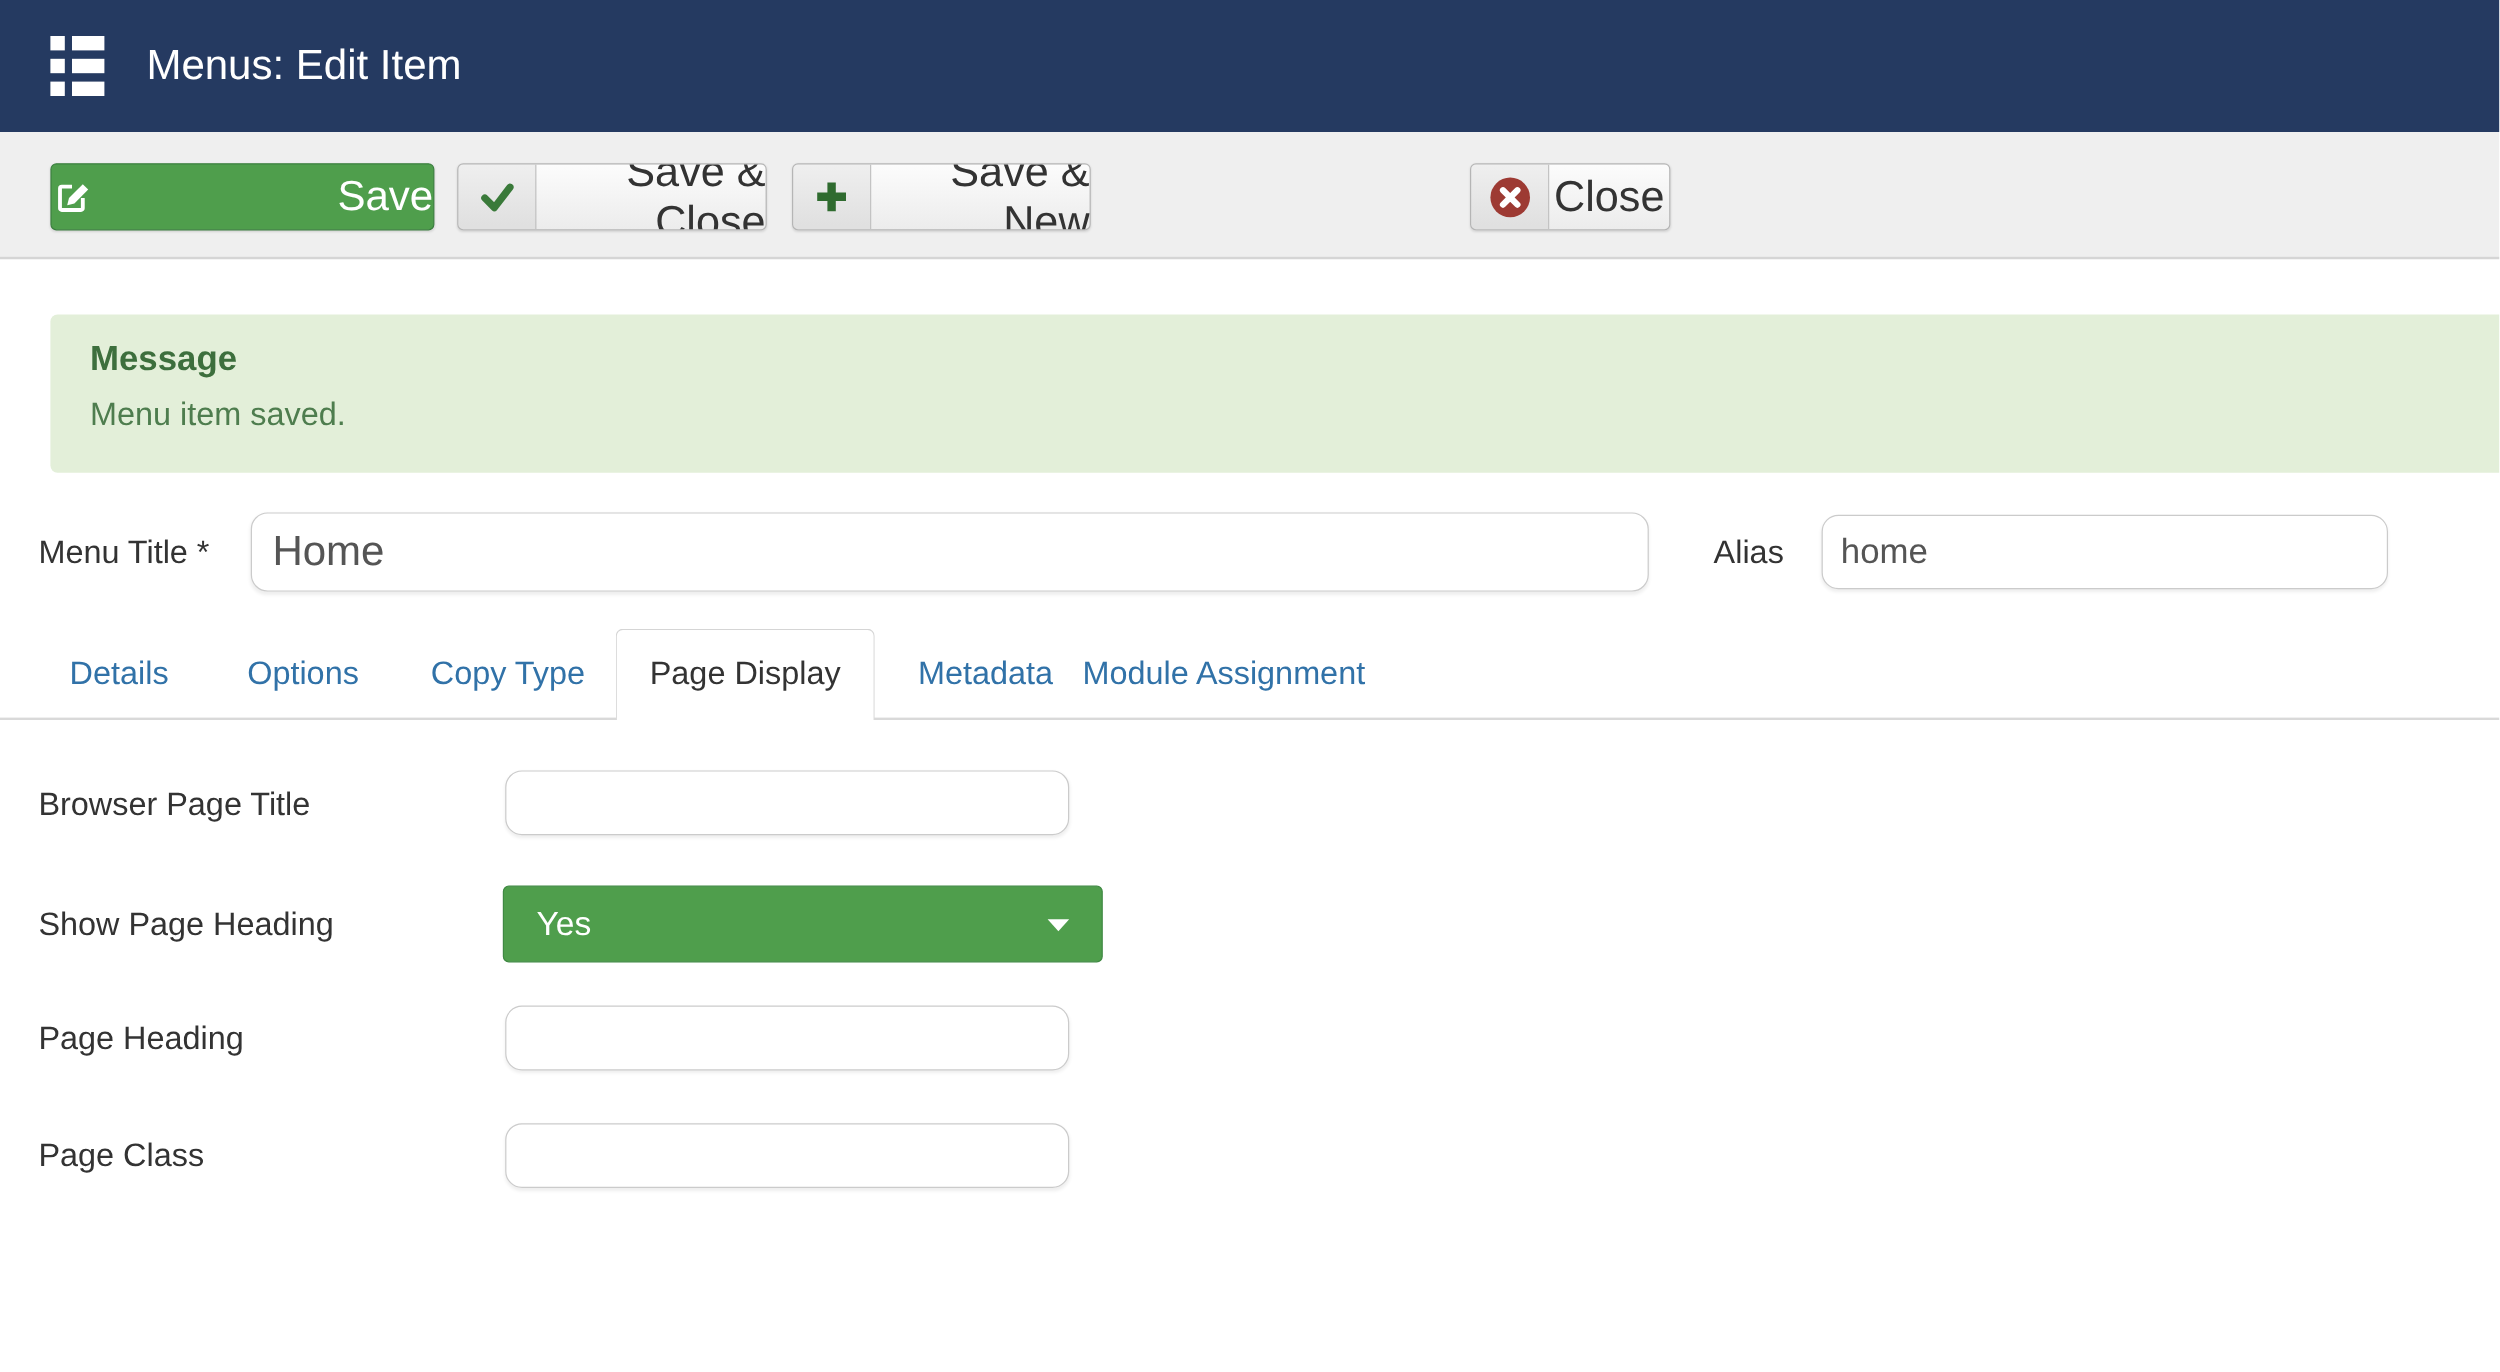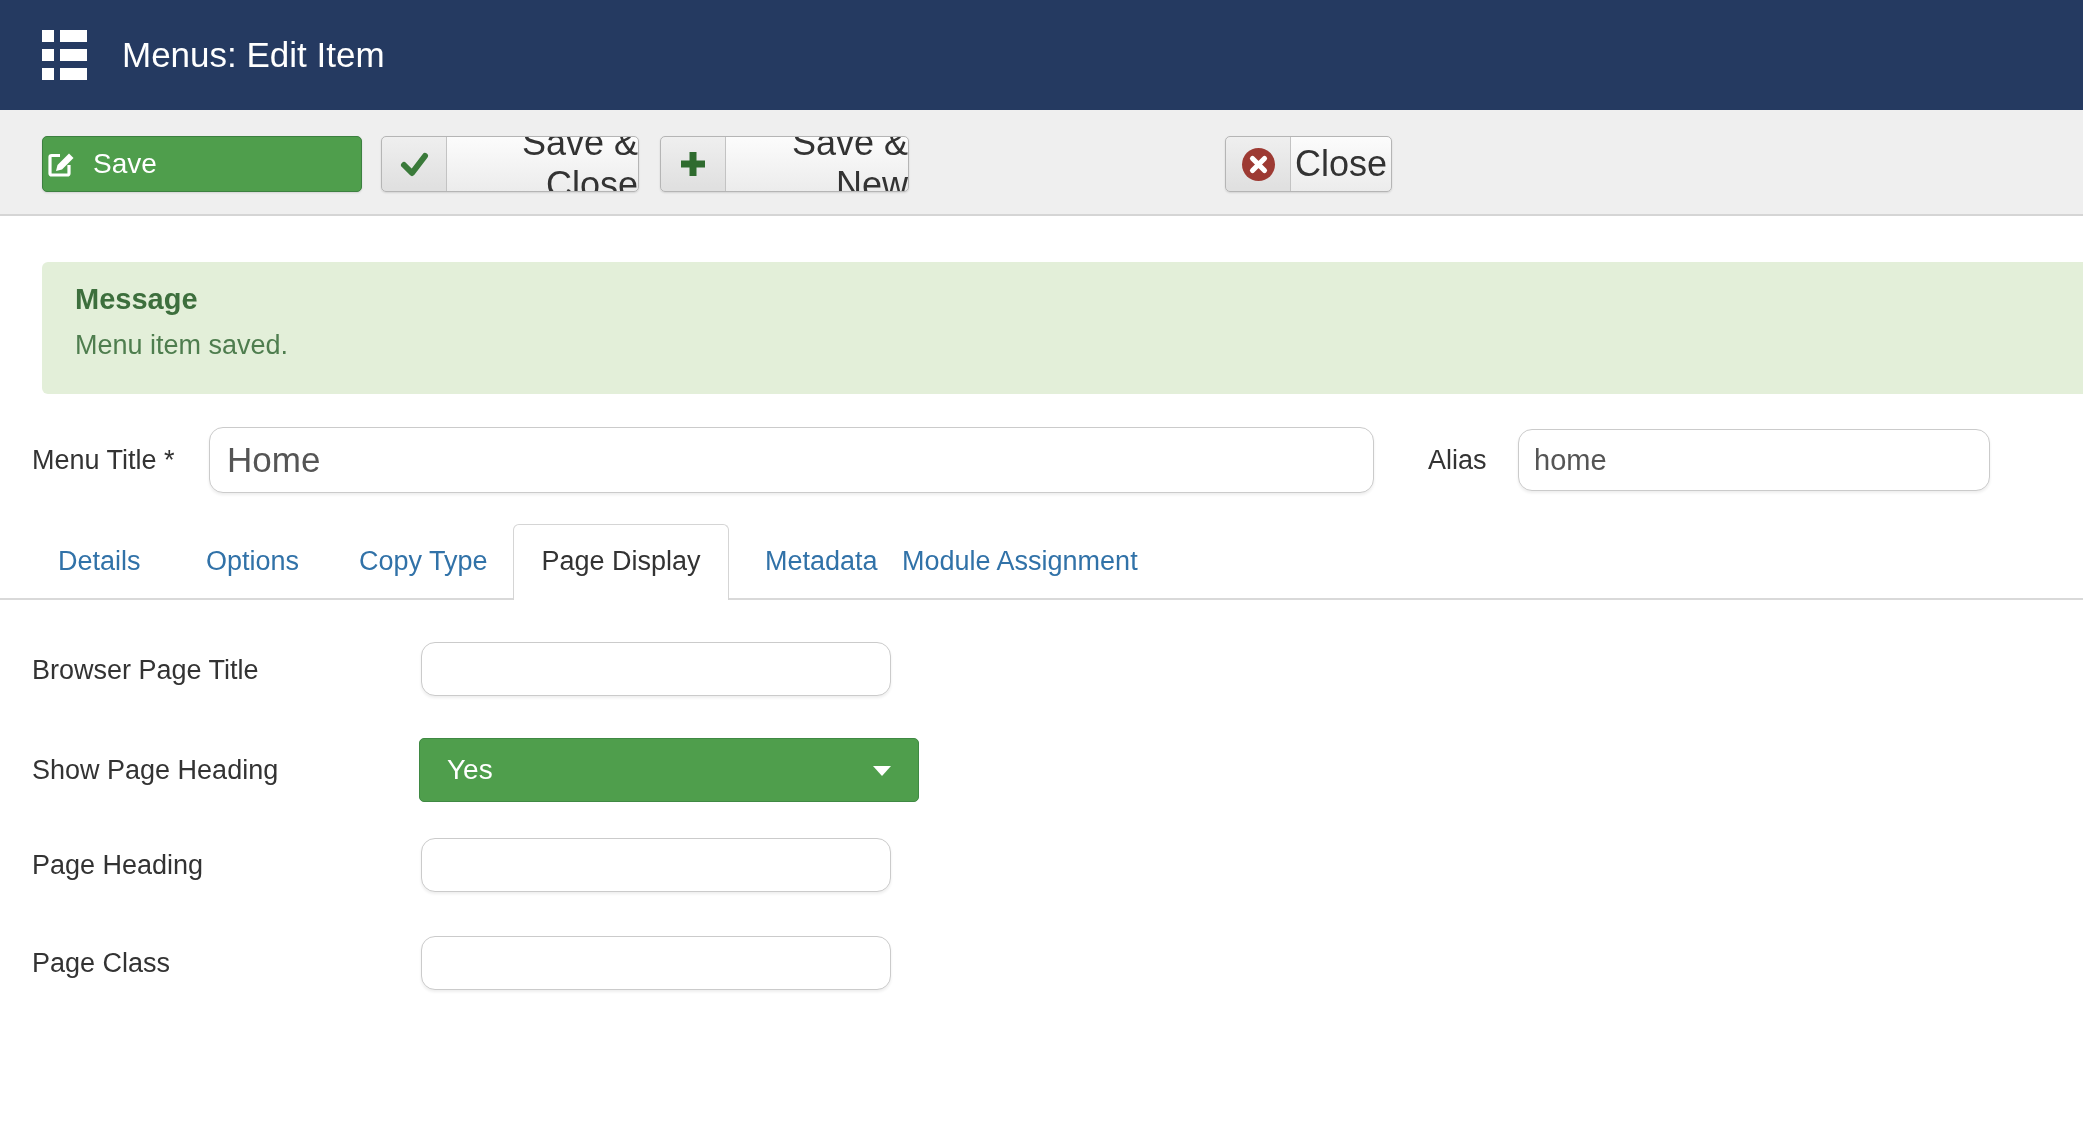--- a/index.html
+++ b/index.html
@@ -25,22 +25,22 @@
     position:absolute; top:110px; left:0; right:0; height:104px;
     background:#efefef; border-bottom:2px solid #d5d5d5;
   }
   .btn {
     position:absolute; top:26px; height:56px; box-sizing:border-box;
     border-radius:5px; cursor:pointer; box-shadow:0 1px 2px rgba(0,0,0,.12);
     padding:0; font-family:inherit;
   }
   .btn-save {
     left:42px; width:320px; background:#4f9e4c; border:1px solid #3c8040;
-    color:#fff; display:flex; align-items:center; justify-content:flex-start; gap:16px;
-    font-size:28px;
+    color:#fff; display:flex; align-items:center; justify-content:space-between; gap:16px;
+    font-size:35px;
   }
   .btn-light {
     background:linear-gradient(#fcfcfc,#ececec); border:1px solid #b5b5b5;
     display:flex; align-items:stretch; overflow:hidden;
   }
   .icon-cell {
     width:64px; flex:0 0 64px; background:rgba(0,0,0,0.05);
     border-right:1px solid #c3c3c3; display:flex; align-items:center; justify-content:center;
   }
   .btn-label {

